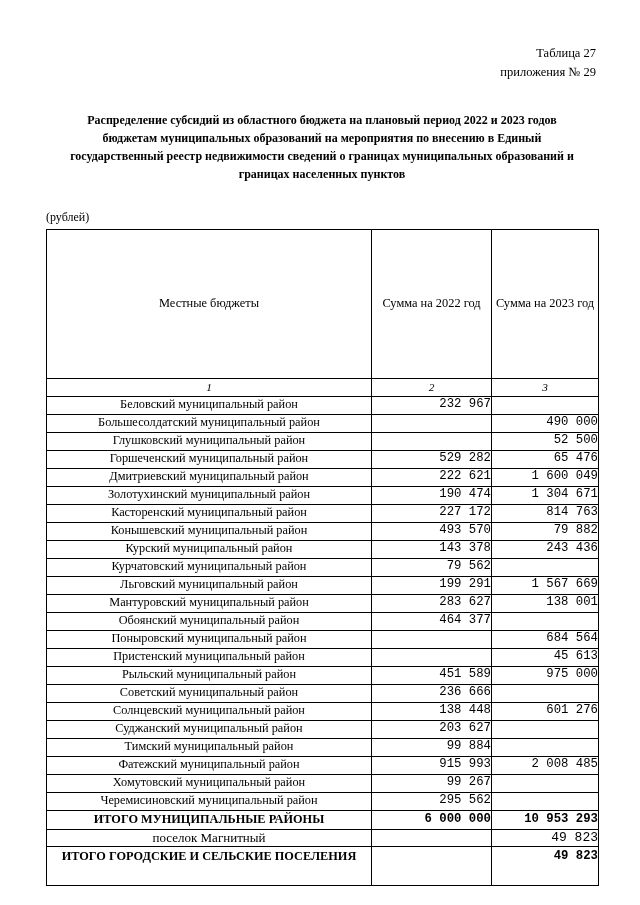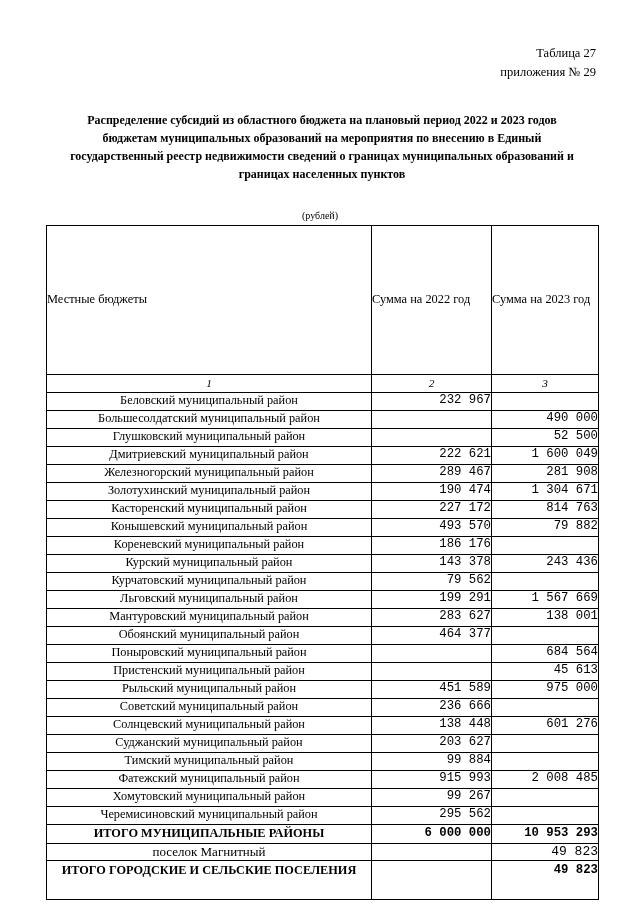--- a/index.html
+++ b/index.html
@@ -37,22 +37,22 @@
     margin: 28px auto 0 auto;
     width: 506px;
     text-align: center;
     font-weight: bold;
     font-size: 12px;
     line-height: 1.52;
   }
 
   
   .units {
-    text-align: center;
-    font-size: 10px;
+    text-align: left;
+    font-size: 12px;
     margin: 26px 4px 4px 0;
   }
 
   
   table.budget {
     border-collapse: collapse;
     width: 100%;
     table-layout: fixed;
     font-size: 12.3px;
   }
@@ -63,21 +63,21 @@
     font-weight: normal;
   }
 
   col.c-name  { width: 325px; }
   col.c-2022  { width: 120px; }
   col.c-2023  { width: 107px; }
 
   
   .hdr {
     height: 148px;
-    text-align: left;
+    text-align: center;
     vertical-align: middle;
     font-size: 12.4px;
     line-height: 1.45;
     padding: 0 6px;
   }
   .colnum {
     height: 17px;
     text-align: center;
     font-style: italic;
     font-size: 11.3px;
@@ -165,48 +165,43 @@
           <td class="name">Большесолдатский муниципальный район</td>
           <td class="num"></td>
           <td class="num">490 000</td>
         </tr>
         <tr class="data">
           <td class="name">Глушковский муниципальный район</td>
           <td class="num"></td>
           <td class="num">52 500</td>
         </tr>
         <tr class="data">
+          <td class="name">Горшеченский муниципальный район</td>
+          <td class="num">529 282</td>
+          <td class="num">65 476</td>
+        </tr>
+        <tr class="data">
           <td class="name">Дмитриевский муниципальный район</td>
           <td class="num">222 621</td>
           <td class="num">1 600 049</td>
         </tr>
         <tr class="data">
-          <td class="name">Железногорский муниципальный район</td>
-          <td class="num">289 467</td>
-          <td class="num">281 908</td>
-        </tr>
-        <tr class="data">
           <td class="name">Золотухинский муниципальный район</td>
           <td class="num">190 474</td>
           <td class="num">1 304 671</td>
         </tr>
         <tr class="data">
           <td class="name">Касторенский муниципальный район</td>
           <td class="num">227 172</td>
           <td class="num">814 763</td>
         </tr>
         <tr class="data">
           <td class="name">Конышевский муниципальный район</td>
           <td class="num">493 570</td>
           <td class="num">79 882</td>
-        </tr>
-        <tr class="data">
-          <td class="name">Кореневский муниципальный район</td>
-          <td class="num">186 176</td>
-          <td class="num"></td>
         </tr>
         <tr class="data">
           <td class="name">Курский муниципальный район</td>
           <td class="num">143 378</td>
           <td class="num">243 436</td>
         </tr>
         <tr class="data">
           <td class="name">Курчатовский муниципальный район</td>
           <td class="num">79 562</td>
           <td class="num"></td>

